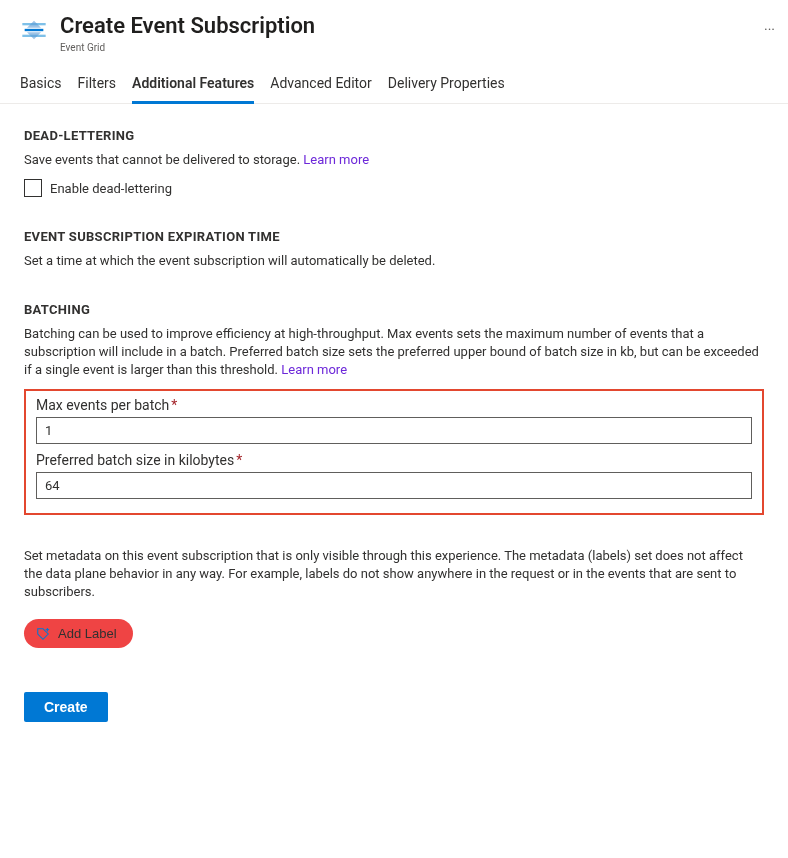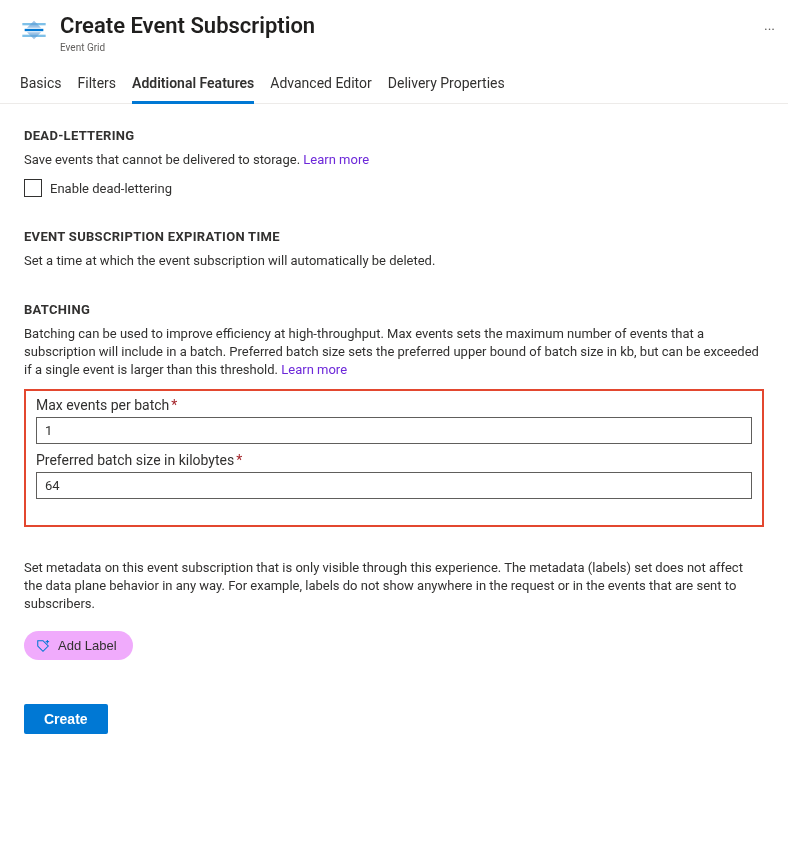--- a/index.html
+++ b/index.html
@@ -91,42 +91,42 @@
       cursor: pointer;
       flex-shrink: 0;
     }
     .checkbox-label { font-size: 13px; color: #323130; }
     .highlight-box {
       border: 2px solid #e3472f;
       padding: 6px 10px 10px 10px;
       margin-top: 2px;
     }
     .field { margin-bottom: 8px; }
-    .field:last-child { margin-bottom: 16px; }
+    .field:last-child { margin-bottom: 4px; }
     .field-label {
       font-size: 14px;
       color: #323130;
       margin-bottom: 4px;
       display: block;
     }
     .required { color: #a4262c; margin-left: 2px; }
     .text-input {
       width: 100%;
       border: 1px solid #605e5c;
       padding: 5px 8px;
       font-size: 13px;
       font-family: inherit;
       color: #323130;
       background: #fff;
     }
     .add-label-btn {
       display: inline-flex;
       align-items: center;
       gap: 8px;
-      background: #f0abfc;
+      background: #ef4444;
       border: none;
       border-radius: 16px;
       padding: 7px 16px 7px 12px;
       font-size: 13px;
       color: #323130;
       cursor: pointer;
       margin-top: 8px;
     }
     .footer {
       padding: 16px 24px 24px 24px;

